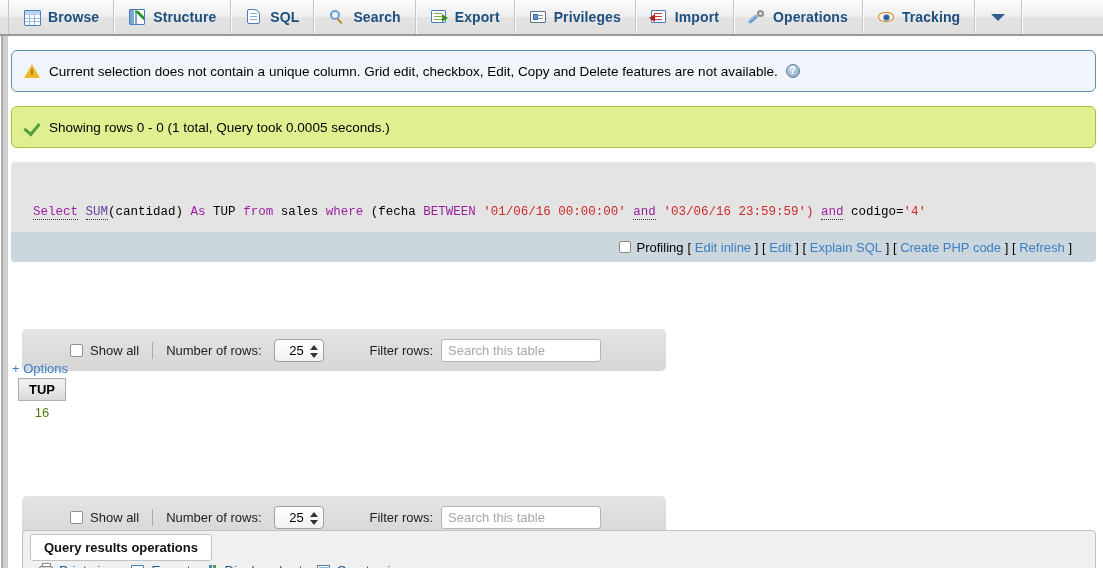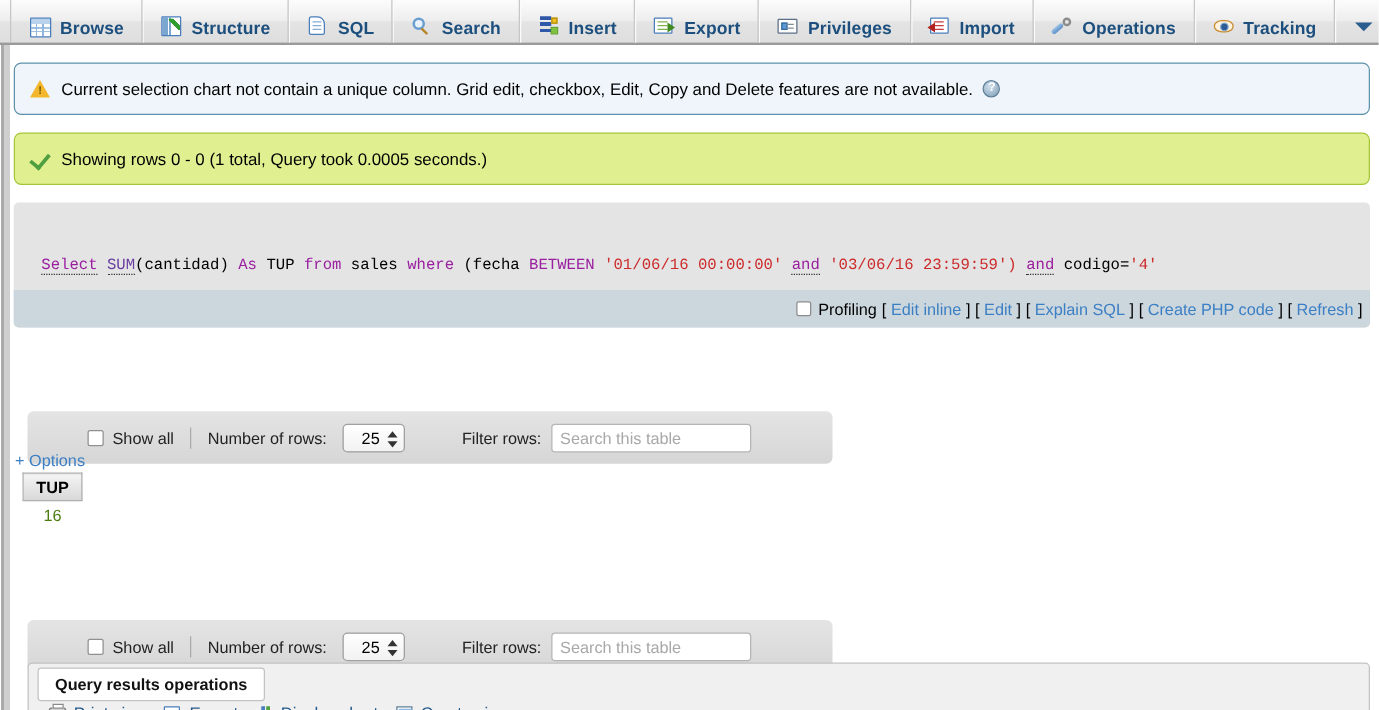--- a/index.html
+++ b/index.html
@@ -19,23 +19,23 @@
   
   #tabbar {
     position: absolute; left: 0; top: 0;
     width: 1103px; height: 36px;
     background: linear-gradient(to bottom, #fcfcfc 0%, #ededed 50%, #e4e4e4 51%, #dedede 100%);
     border-bottom: 2px solid #9a9a9a;
     display: flex; align-items: stretch;
     box-sizing: border-box;
   }
   .tab {
-    display: flex; align-items: flex-end; justify-content: center;
+    display: flex; align-items: center; justify-content: center;
     gap: 7px;
-    padding: 4px 14px;
+    padding: 16px 14px;
     border-right: 1px solid #c6c6c6;
     box-shadow: 1px 0 0 #fbfbfb;
     cursor: pointer;
     white-space: nowrap;
   }
   .tab:first-child { border-left: 1px solid #c6c6c6; margin-left: 8px;}
   .tab .tlabel {
     font-size: 14px; font-weight: bold;
     color: #1c4f7e;
     letter-spacing: 0.1px;
@@ -224,21 +224,21 @@
   #sqlquery .kw { color: #9a1fa0; }
   #sqlquery .kwu { color: #9a1fa0; border-bottom: 1px dotted #333; }
   #sqlquery .fn { color: #6a3fa0; border-bottom: 1px dotted #333; }
   #sqlquery .pl { color: #000000; }
   #sqlquery .str { color: #cc2a2a; }
   #sqlbar {
     position: absolute; left: 0; bottom: 0; width: 100%; height: 30px;
     background: #ccd6dd;
     border-radius: 0 0 4px 4px;
     display: flex; align-items: center; justify-content: flex-end;
-    padding-right: 6px; box-sizing: border-box;
+    padding-right: 24px; box-sizing: border-box;
     font-size: 13px;
   }
   #sqlbar .cb {
     width: 12px; height: 12px; border: 1px solid #8d8d8d; background: #ffffff;
     border-radius: 2px; margin-right: 6px; box-sizing: border-box;
   }
   #sqlbar .lbl { margin-right: 4px; }
   #sqlbar a { color: #3b7fc4; text-decoration: none; }
   #sqlbar .brk { color: #000000; }
 
@@ -417,26 +417,20 @@
     <span class="tlabel">SQL</span>
   </div>
   <div class="tab">
     <span class="ticon">
         <i class="ic-search"></i>
       </span>
     <span class="tlabel">Search</span>
   </div>
   <div class="tab">
     <span class="ticon">
-        <i class="ic-insert"></i>
-      </span>
-    <span class="tlabel">Insert</span>
-  </div>
-  <div class="tab">
-    <span class="ticon">
         <i class="ic-export"></i>
       </span>
     <span class="tlabel">Export</span>
   </div>
   <div class="tab">
     <span class="ticon">
         <i class="ic-priv"></i>
       </span>
     <span class="tlabel">Privileges</span>
   </div>
@@ -465,21 +459,21 @@
 
   </div>
 </div>
 
 <div id="leftrail"></div>
 
 <div id="content">
 
   <div class="notice" id="notice-warning">
     <span class="warn-icon"></span>
-    <span>Current selection chart not contain a unique column. Grid edit, checkbox, Edit, Copy and Delete features are not available.</span>
+    <span>Current selection does not contain a unique column. Grid edit, checkbox, Edit, Copy and Delete features are not available.</span>
     <span class="info-icon">?</span>
   </div>
 
   <div class="notice" id="notice-success">
     <span class="check-icon"></span>
     <span>Showing rows 0 - 0 (1 total, Query took 0.0005 seconds.)</span>
   </div>
 
   <div id="sqlbox">
     <div id="sqlquery"><span class="kwu">Select</span> <span class="fn">SUM</span><span class="pl">(cantidad)</span> <span class="kw">As</span> <span class="pl">TUP</span> <span class="kw">from</span> <span class="pl">sales</span> <span class="kw">where</span> <span class="pl">(fecha</span> <span class="kw">BETWEEN</span> <span class="str">'01/06/16 00:00:00'</span> <span class="kwu">and</span> <span class="str">'03/06/16 23:59:59')</span> <span class="kwu">and</span> <span class="pl">codigo=</span><span class="str">'4'</span></div>

